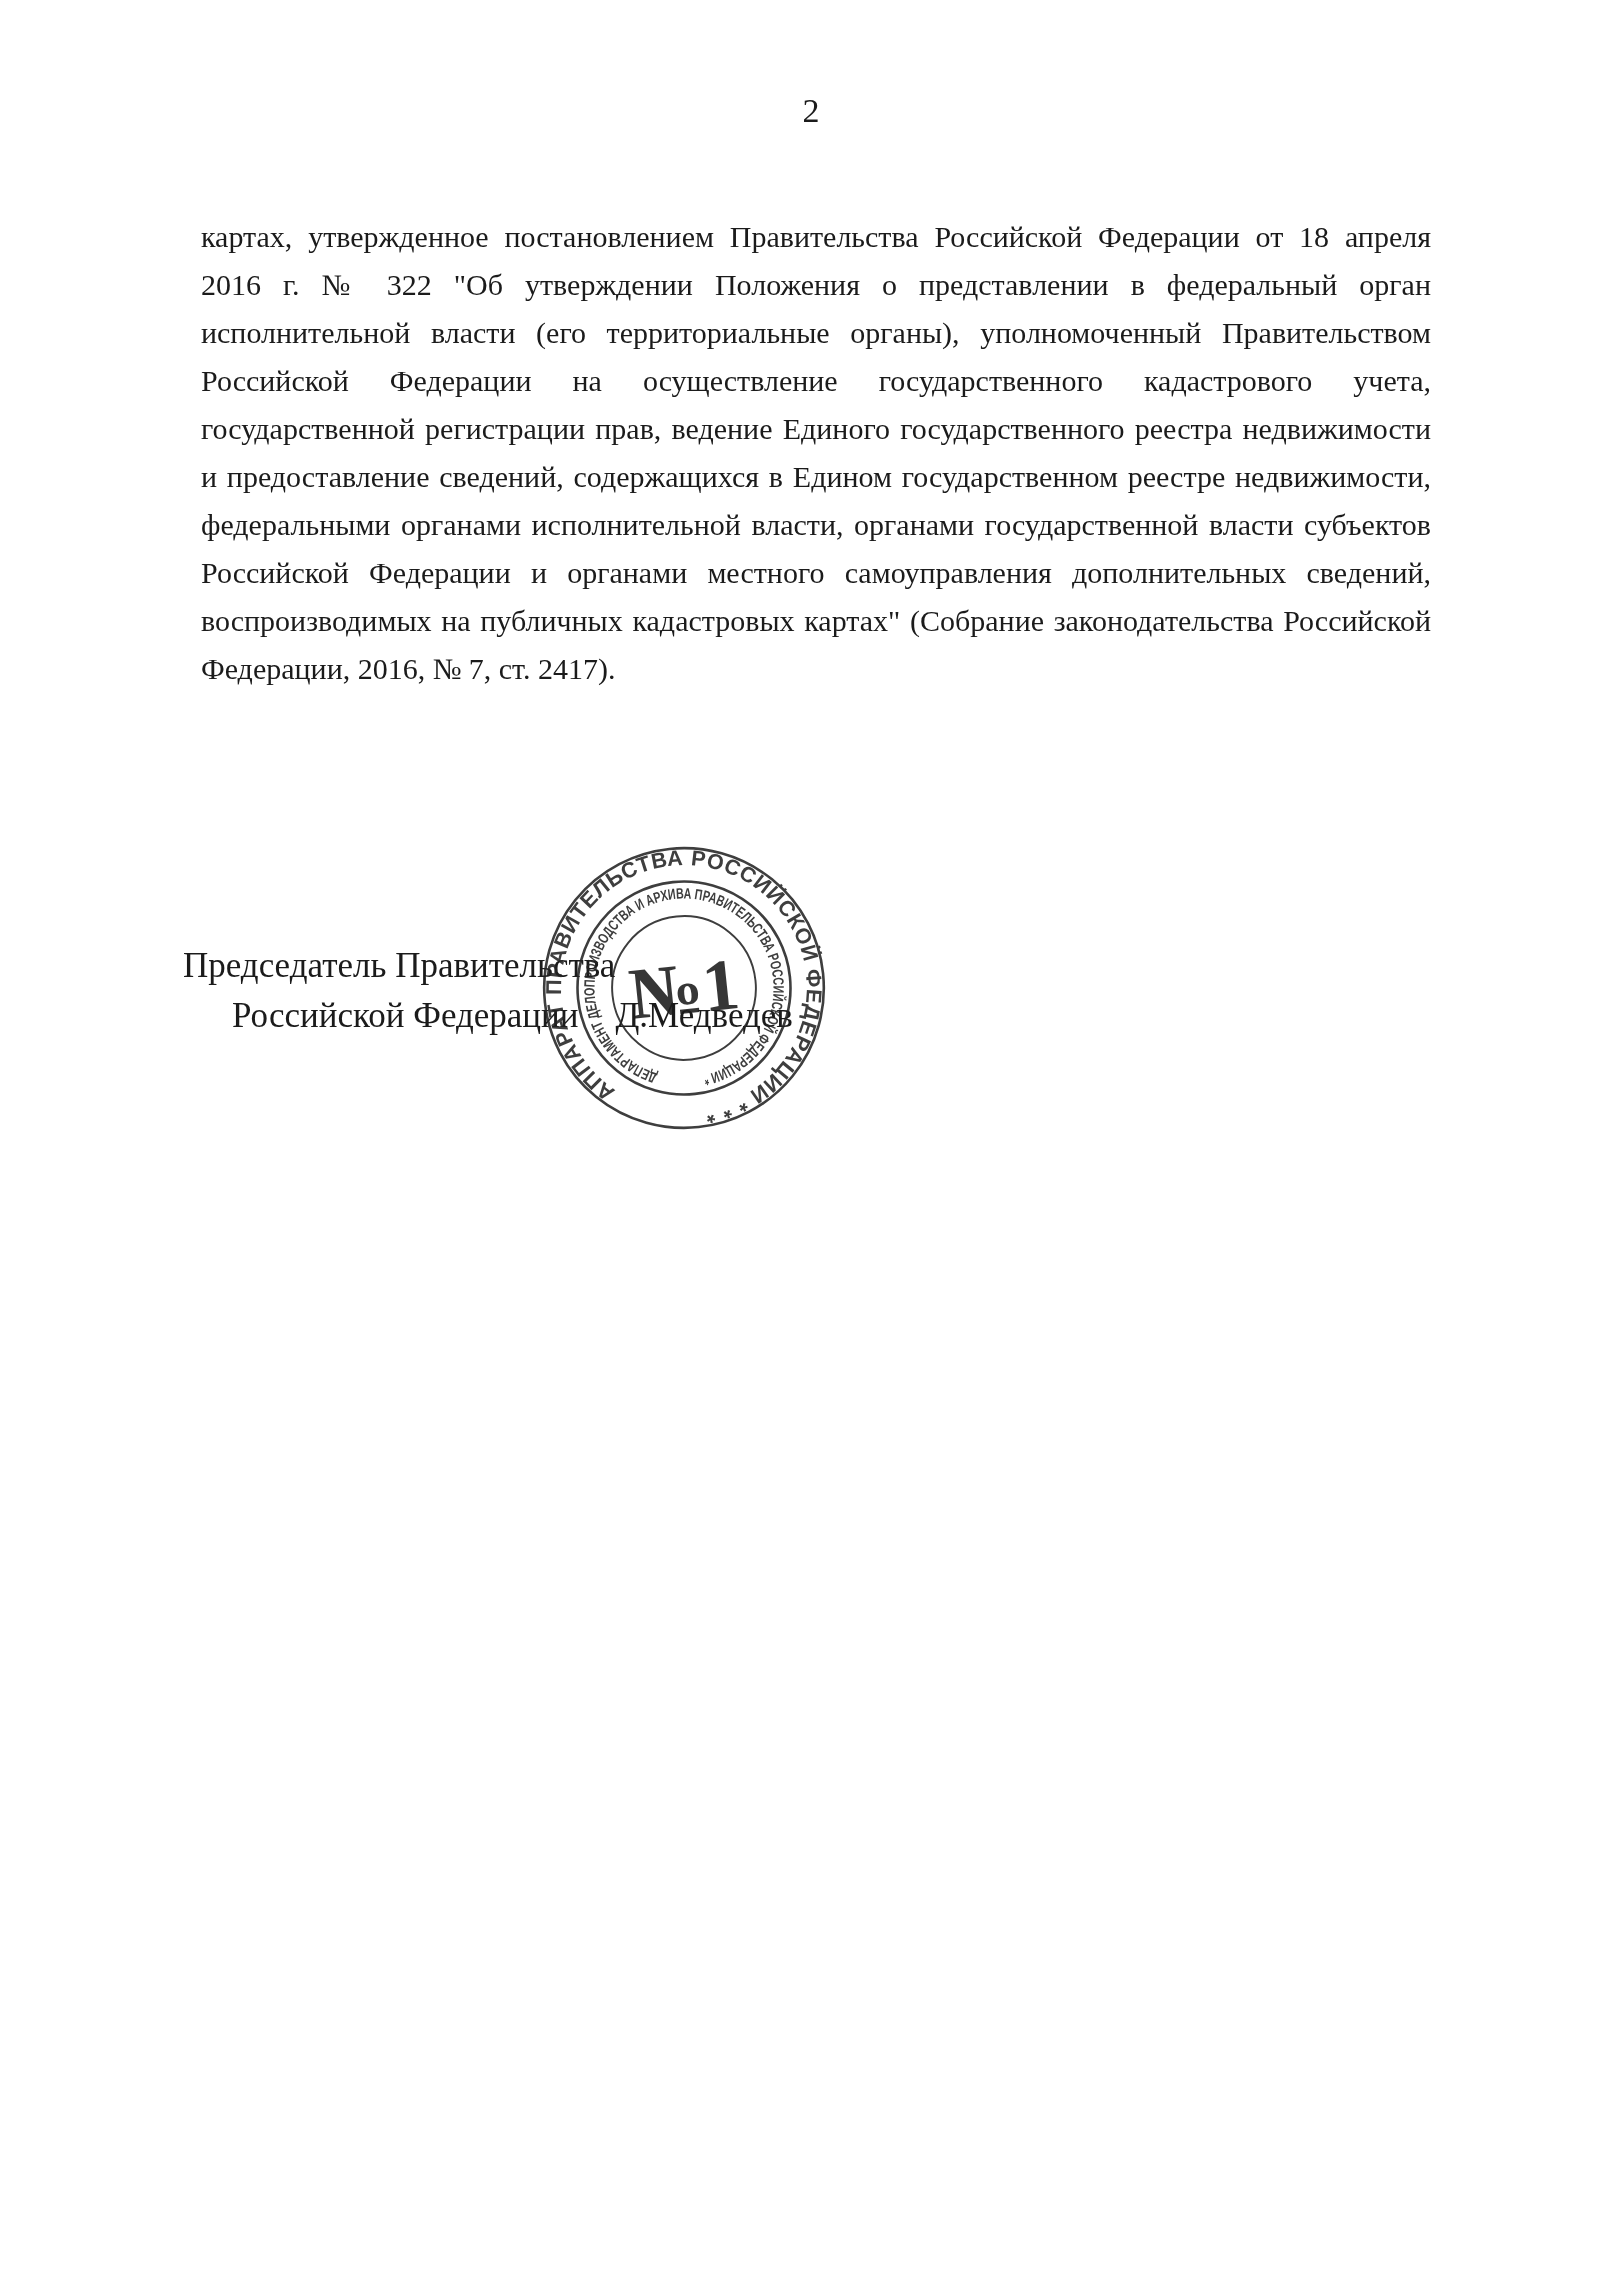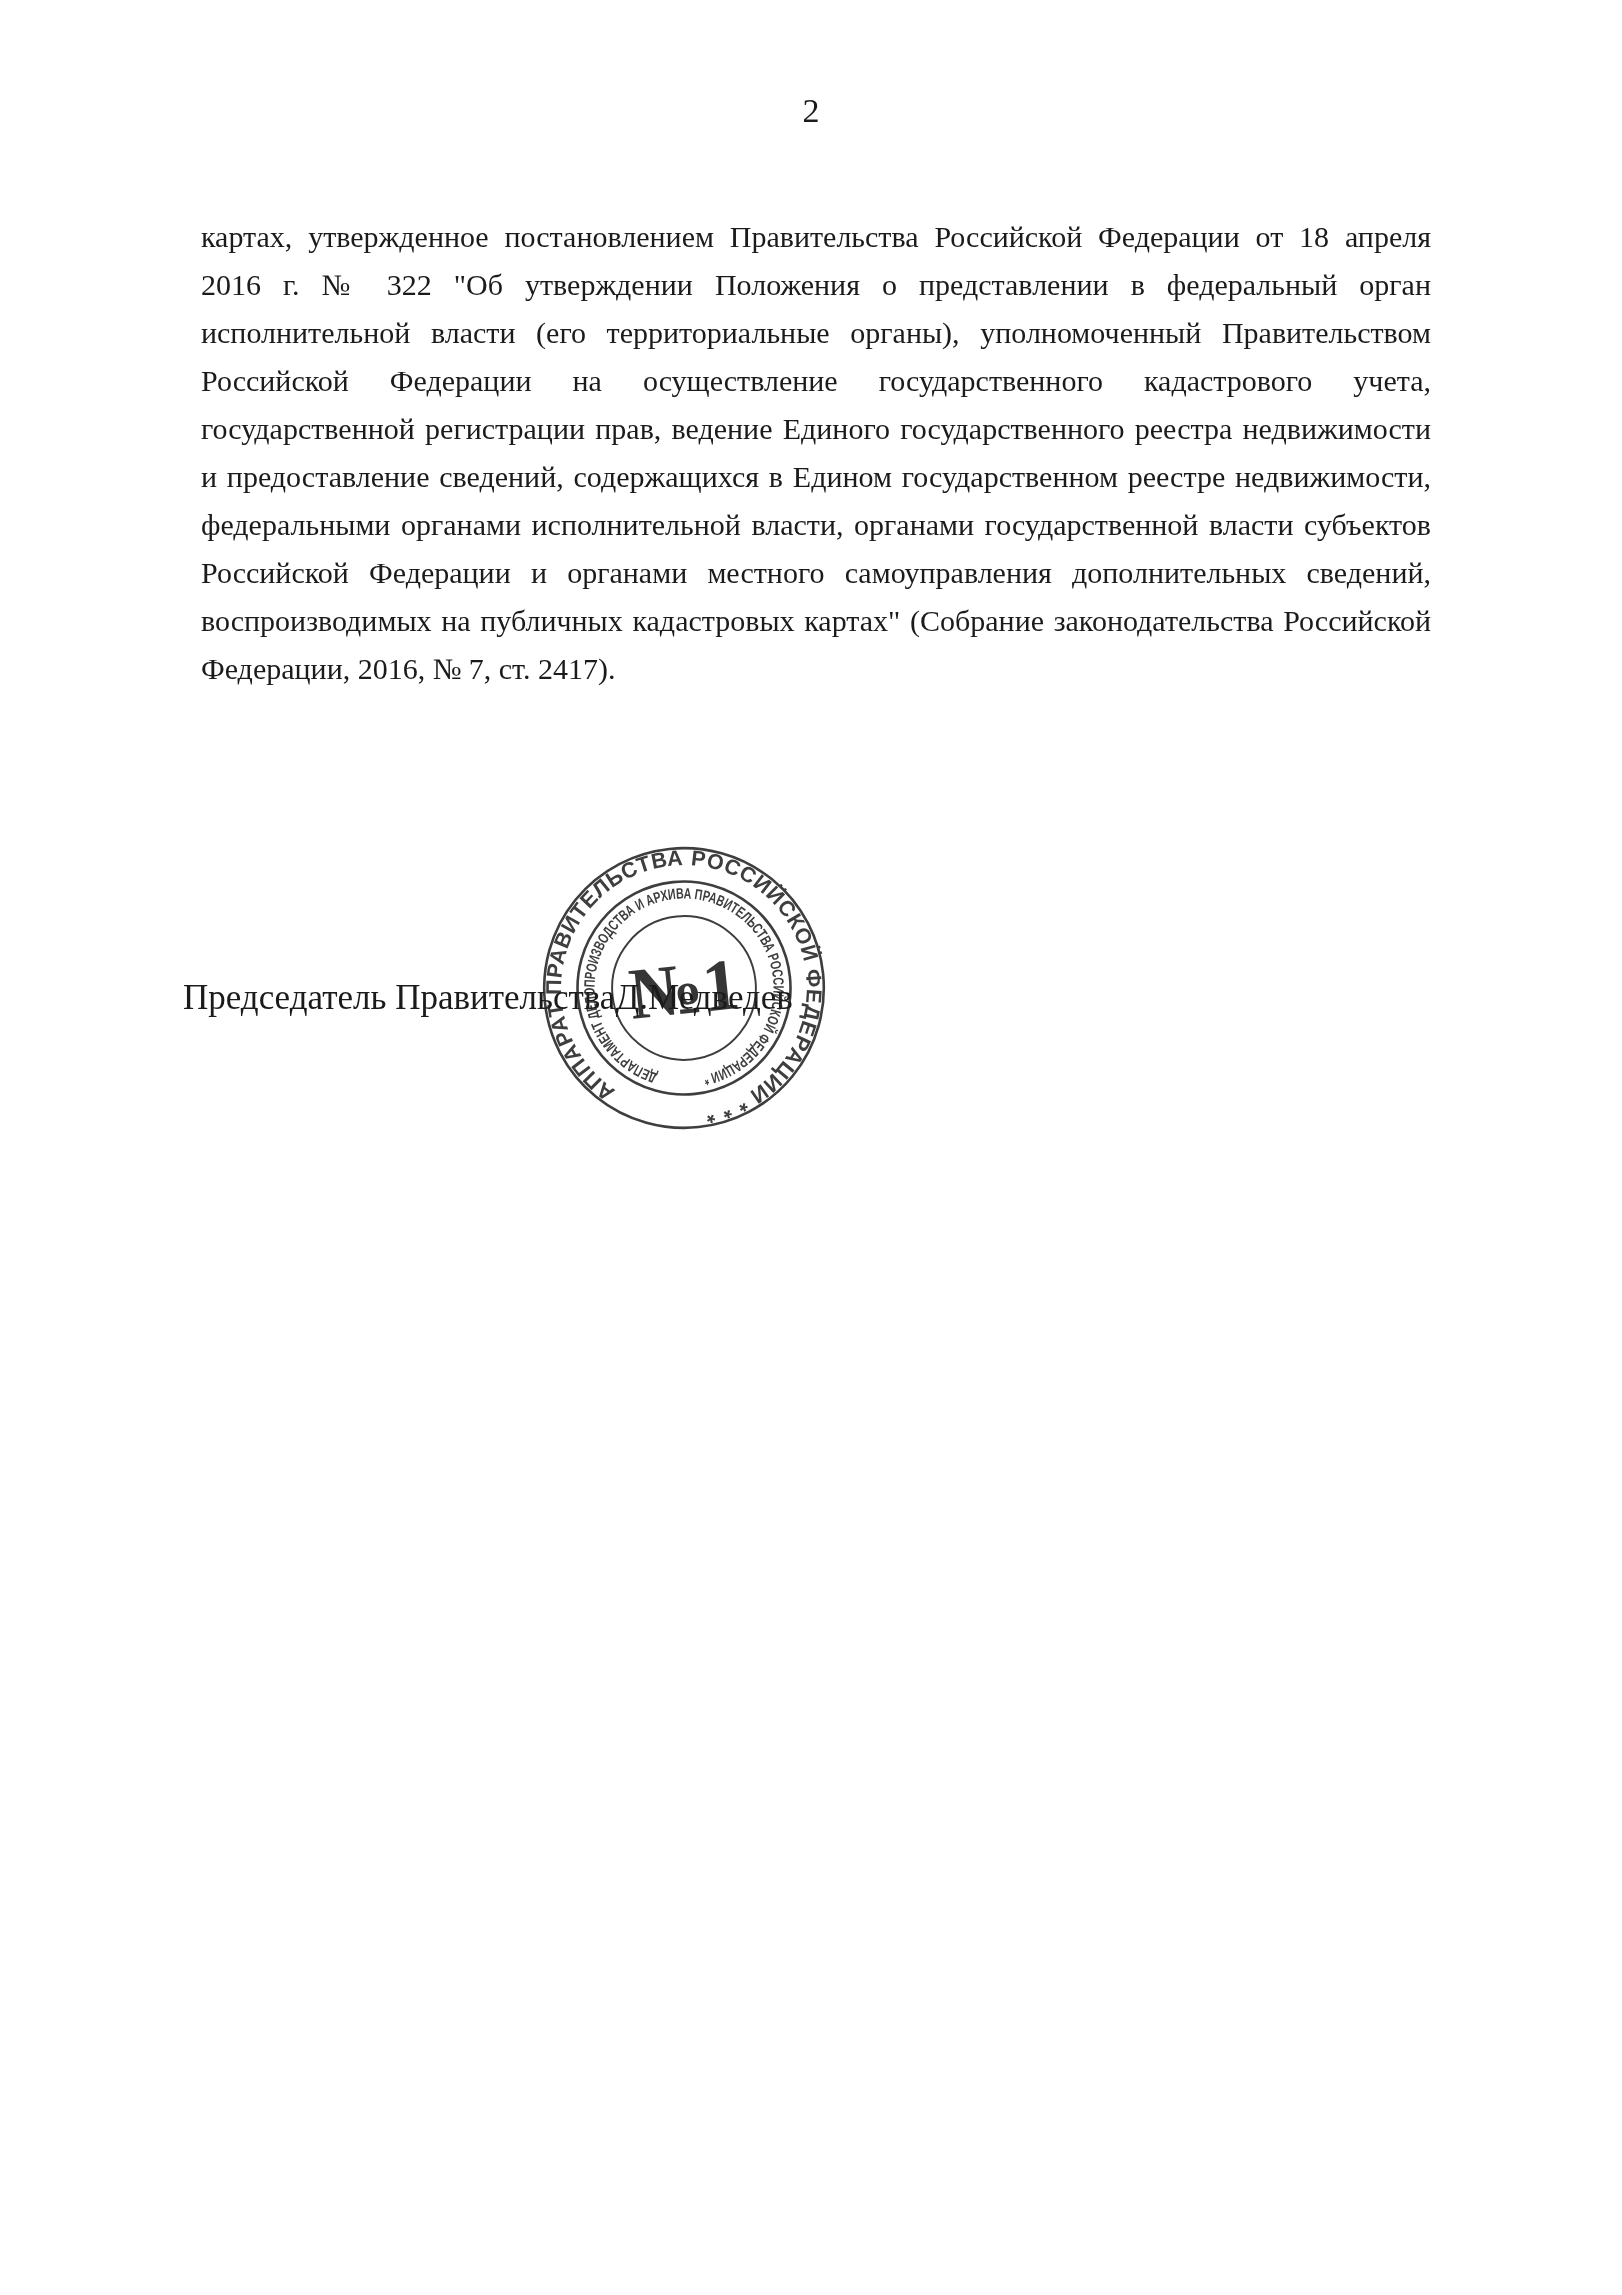--- a/index.html
+++ b/index.html
@@ -88,20 +88,21 @@
 
 <div class="page">
 
   <div class="page-number">2</div>
 
   <p class="body-paragraph">картах, утвержденное постановлением Правительства Российской Федерации от 18 апреля 2016 г. № 322 "Об утверждении Положения о представлении в федеральный орган исполнительной власти (его территориальные органы), уполномоченный Правительством Российской Федерации на осуществление государственного кадастрового учета, государственной регистрации прав, ведение Единого государственного реестра недвижимости и предоставление сведений, содержащихся в Едином государственном реестре недвижимости, федеральными органами исполнительной власти, органами государственной власти субъектов Российской Федерации и органами местного самоуправления дополнительных сведений, воспроизводимых на публичных кадастровых картах" (Собрание законодательства Российской Федерации, 2016, № 7, ст. 2417).</p>
 
   <div class="signature-block">
     <div class="signature-title">
       <div class="line1">Председатель Правительства</div>
+      <div class="line2">Российской Федерации</div>
     </div>
     <div class="signature-name">Д.Медведев</div>
   </div>
 
   <div class="stamp">
     <svg viewBox="0 0 450 450" width="294" height="294">
       <defs>
         <path id="outerRingPath" d="M 225 413 A 188 188 0 1 1 225.05 413" fill="none"></path>
         <path id="innerRingPath" d="M 225 362 A 137 137 0 1 1 225.05 362" fill="none"></path>
       </defs>

